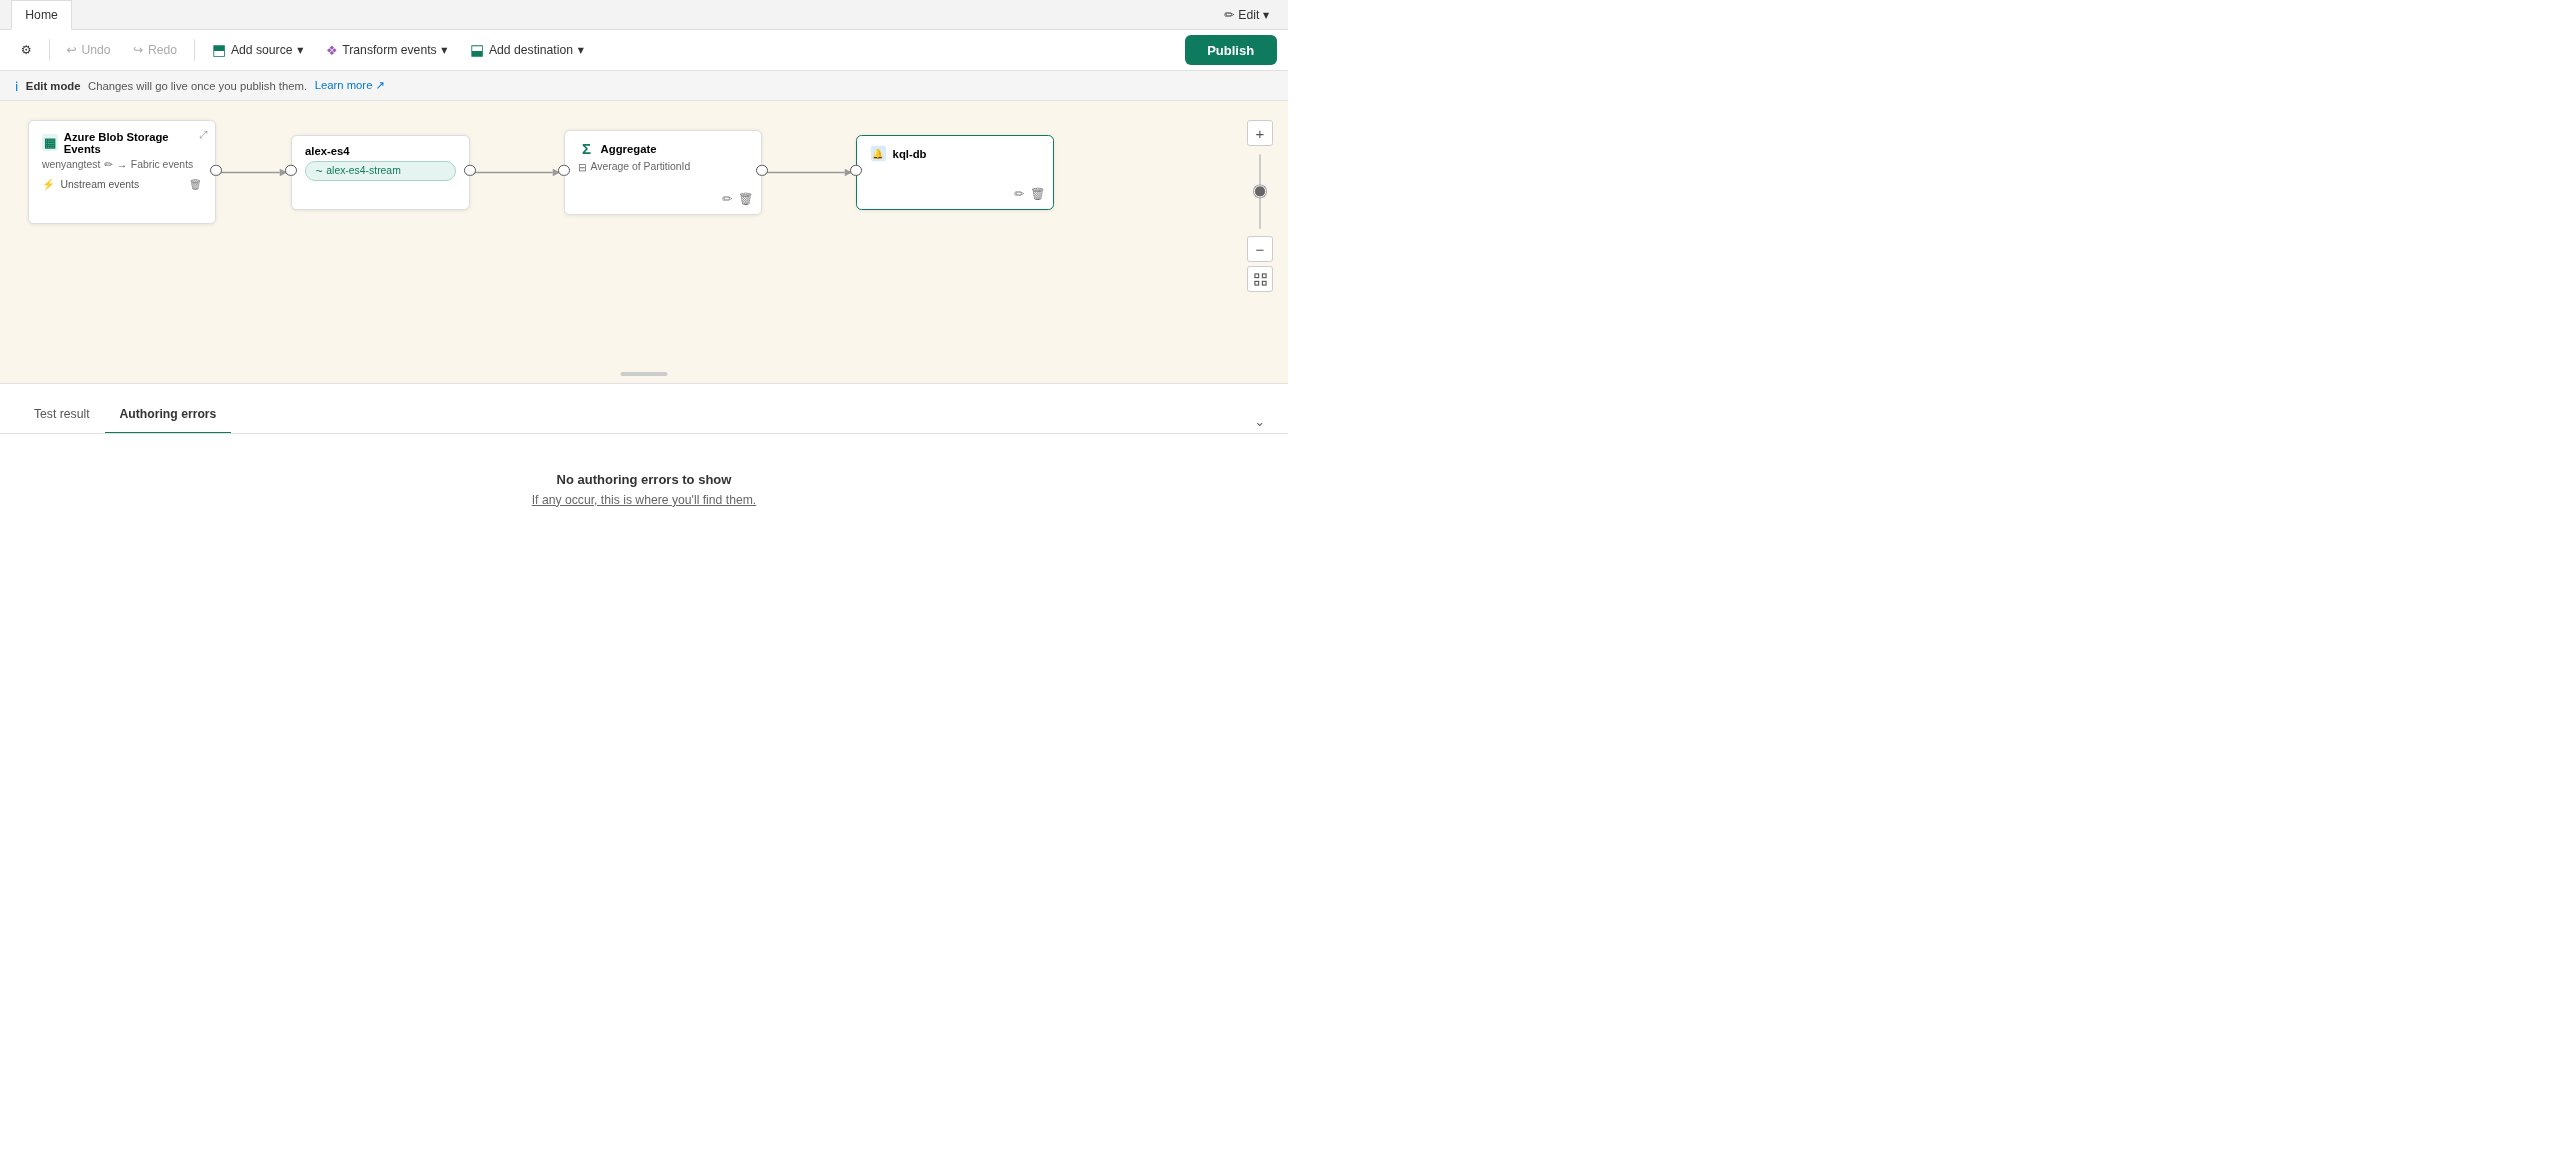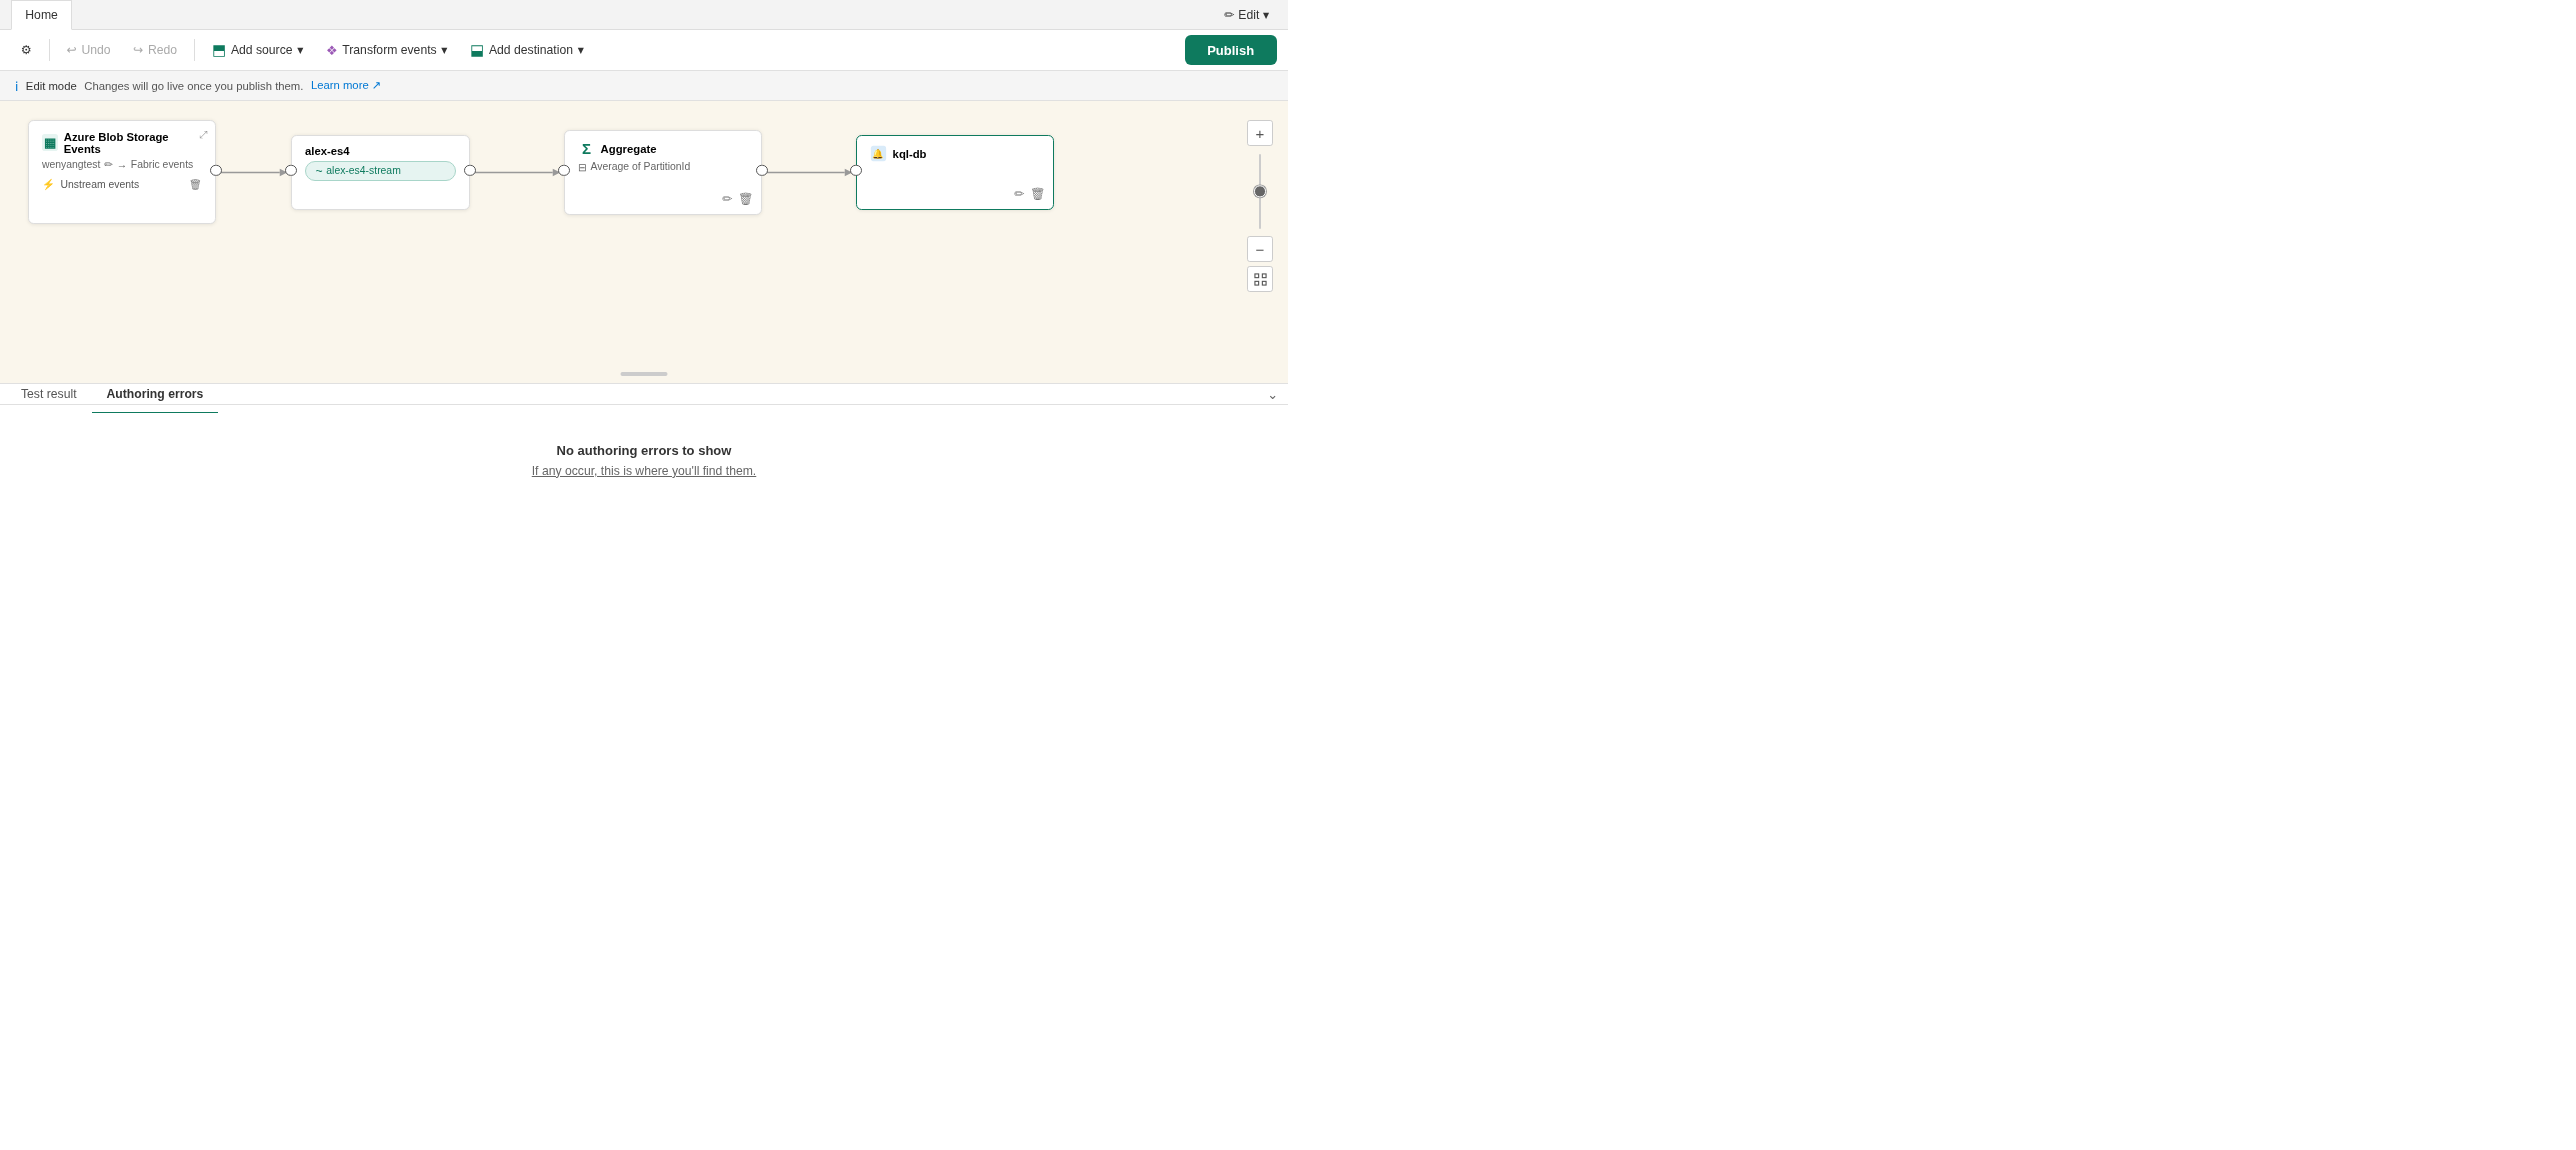--- a/index.html
+++ b/index.html
@@ -85,21 +85,21 @@
       display: flex;
       align-items: center;
       gap: 7.5px;
       background: #f5f5f5;
       border-bottom: 0.9px solid #e0e0e0;
       padding: 5.6px 15px;
       font-size: 11.3px;
       color: #555;
     }
     .edit-banner .info-icon { color: #0078d4; font-size: 13px; }
-    .edit-banner .mode-label { font-weight: 400; color: #333; }
+    .edit-banner .mode-label { font-weight: 700; color: #333; }
     .edit-banner a { color: #0078d4; text-decoration: none; }
 
     
     .canvas {
       background: #faf6ec;
       position: relative;
       flex: 1;
       overflow: hidden;
       height: 282px;
     }
@@ -247,24 +247,24 @@
     }
 
     
     .bottom-panel {
       border-top: 0.9px solid #e0e0e0;
       background: #fff;
       flex: 1;
     }
     .bottom-tabs {
       display: flex;
-      align-items: center;
+      align-items: flex-end;
       border-bottom: 0.9px solid #e0e0e0;
-      padding: 0 6px;
-      height: 21px;
+      padding: 0 19px;
+      height: 50px;
     }
     .bottom-tab {
       padding: 7.5px 15px;
       font-size: 12.2px;
       color: #555;
       cursor: pointer;
       border-bottom: 1.9px solid transparent;
       height: 38px;
       display: flex;
       align-items: center;

